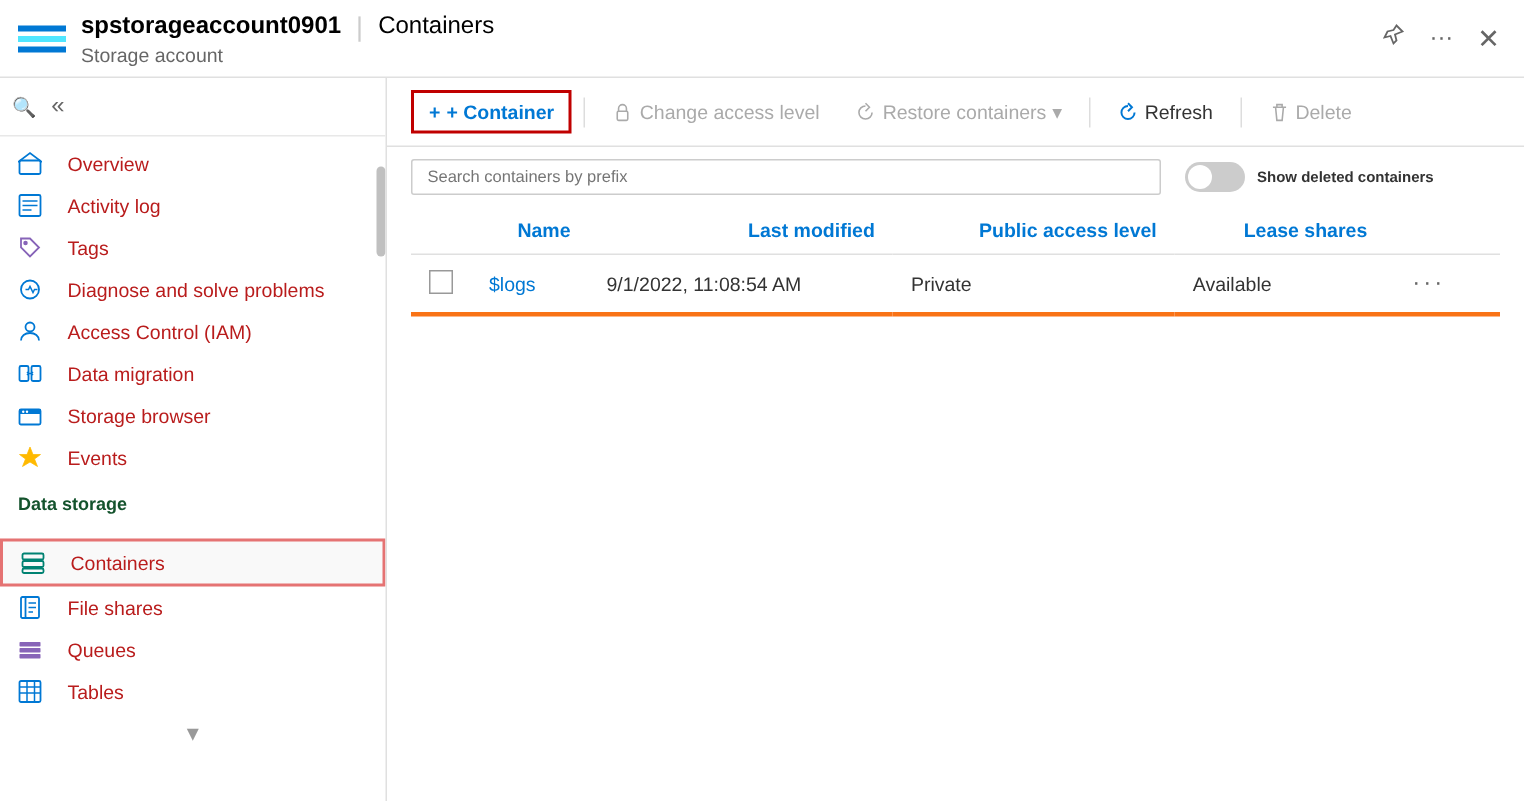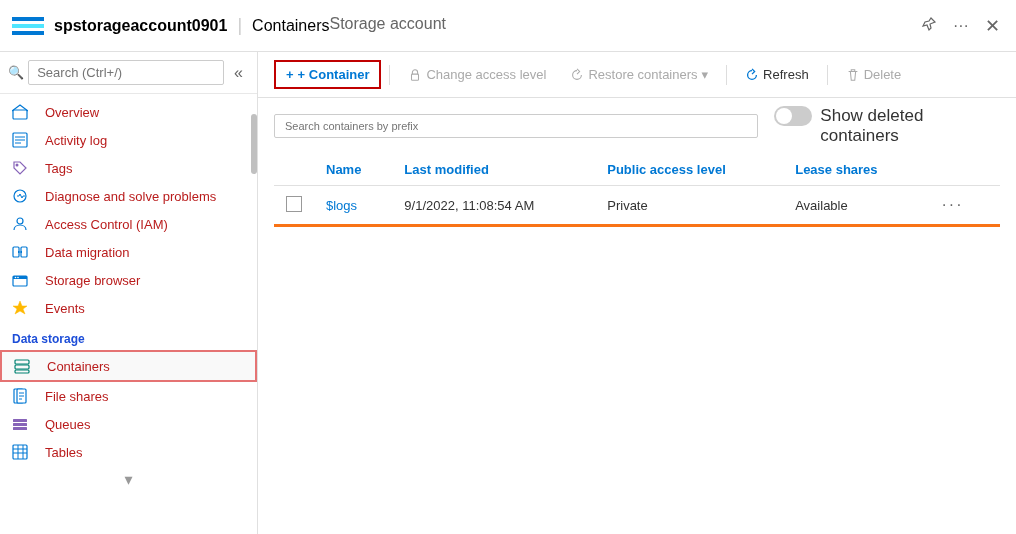--- a/index.html
+++ b/index.html
@@ -8,21 +8,21 @@
     
     .title-bar {
       display: flex; align-items: center; justify-content: space-between;
       padding: 8px 12px; border-bottom: 1px solid #e0e0e0; height: 52px;
     }
     .title-left { display: flex; align-items: center; gap: 10px; }
     .title-icon { width: 32px; height: 24px; display: flex; flex-direction: column; gap: 3px; justify-content: center; }
     .title-icon span { display: block; height: 4px; background: #0078d4; }
     .title-icon span:nth-child(2) { background: #50e6ff; }
     .title-icon span:nth-child(3) { background: #0078d4; }
-    .title-text { display: flex; flex-direction: row; }
+    .title-text { display: flex; flex-direction: column; }
     .title-name { font-size: 16px; font-weight: 600; color: #000; }
     .title-separator { color: #ccc; font-size: 18px; margin: 0 4px; }
     .title-page { font-size: 16px; color: #000; }
     .title-actions { display: flex; gap: 8px; align-items: center; }
     .title-action-btn { background: none; border: none; cursor: pointer; color: #666; font-size: 16px; padding: 4px; }
 
     
     .main-layout { display: flex; flex: 1; overflow: hidden; }
 
     
@@ -33,21 +33,21 @@
 
     .sidebar-scroll { flex: 1; overflow-y: auto; padding: 4px 0; position: relative; }
     .sidebar-scroll::-webkit-scrollbar { width: 6px; }
     .sidebar-scroll::-webkit-scrollbar-thumb { background: #ccc; border-radius: 3px; }
 
     .sidebar-item {
       display: flex; align-items: center; gap: 17px;
       padding: 6px 12px; cursor: pointer; font-size: 13px; color: #b91c1c;
     }
     .sidebar-item.active { background: #e8f0fe; border-left: 3px solid #0078d4; }
-    .sidebar-section-label { font-size: 12px; color: #1d4ed8; font-weight: 600; padding: 10px 12px 4px; }
+    .sidebar-section-label { font-size: 12px; color: #14532d; font-weight: 600; padding: 10px 12px 16px; }
 
     
     .content { flex: 1; display: flex; flex-direction: column; overflow: hidden; }
 
     
     .toolbar { display: flex; align-items: center; gap: 4px; padding: 8px 16px; border-bottom: 1px solid #e0e0e0; flex-wrap: wrap; }
     .toolbar-btn {
       display: flex; align-items: center; gap: 4px; padding: 5px 10px;
       background: none; border: none; cursor: pointer; font-size: 13px; color: #333;
     }
@@ -57,34 +57,34 @@
     .toolbar-separator { width: 1px; height: 20px; background: #ddd; margin: 0 4px; }
     .toolbar-btn.disabled { color: #aaa; cursor: default; align-items: center; }
 
     
     .search-bar { padding: 8px 16px; }
     .search-bar input {
       width: 500px; border: 1px solid #ccc; padding: 5px 10px; font-size: 11px;
       border-radius: 2px;
     }
     .search-bar-row { display: flex; align-items: center; gap: 16px; }
-    .toggle-label { display: flex; align-items: flex-start; gap: 8px; font-size: 17px; color: #333; }
+    .toggle-label { display: flex; align-items: center; gap: 8px; font-size: 10px; color: #333; font-weight: bold; }
     .toggle {
       width: 40px; height: 20px; background: #ccc; border-radius: 10px; position: relative; cursor: pointer;
     }
     .toggle::after {
       content: ''; position: absolute; width: 16px; height: 16px; background: #fff;
       border-radius: 50%; top: 2px; left: 2px; transition: left 0.2s;
     }
 
     
     .table-area { flex: 1; overflow-y: auto; padding: 0 16px; }
     .data-table { width: 100%; border-collapse: collapse; }
     .data-table th {
-      text-align: left; padding: 8px 12px; font-size: 13px;
+      text-align: right; padding: 8px 12px; font-size: 13px;
       font-weight: 600; color: #0078d4; border-bottom: 1px solid #e0e0e0;
       white-space: nowrap;
     }
     .data-table td { padding: 8px 12px; font-size: 13px; color: #333; border-bottom: 3px solid #f97316; }
     .data-table .checkbox { width: 16px; height: 16px; border: 1px solid #999; display: inline-block; background: #fff; }
     .more-btn { background: none; border: none; cursor: pointer; font-size: 16px; color: #666; padding: 2px 6px; letter-spacing: 2px; }
 
     
     .svg-icon { width: 16px; height: 16px; }
   </style>
@@ -97,40 +97,39 @@
       <span></span>
         <span></span>
         <span></span>
     </div>
     <div class="title-text">
       <div style="display:flex;align-items:center;gap:6px;">
         <span class="title-name">spstorageaccount0901</span>
         <span class="title-separator">|</span>
         <span class="title-page">Containers</span>
       </div>
-      <span style="font-size:16px;color:#666;">Storage account</span>
+      <span style="font-size:13px;color:#666;">Storage account</span>
     </div>
   </div>
   <div class="title-actions">
     <button class="title-action-btn" title="Pin">
       <svg width="16" height="16" viewBox="0 0 16 16" fill="none">
         <path d="M10 2L14 6L9 8L10 12L8 14L6 9L2 10L4 6L8 5Z" stroke="#666" stroke-width="1.2" fill="none"></path>
       </svg>
     </button>
     <button class="title-action-btn">···</button>
     <button class="title-action-btn" style="font-size:18px;">✕</button>
   </div>
 </div>
 
 <div class="main-layout">
 
   <div class="sidebar">
     <div class="sidebar-search">
       <span style="color:#666;font-size:13px;">🔍</span>
-      <input type="text" placeholder="Search (Ctrl+/)" style="">
       <button class="sidebar-collapse-btn">«</button>
     </div>
 
     <div class="sidebar-scroll">
 
       <div style="position:absolute;right:0;top:0;width:6px;height:100%;">
         <div style="width:6px;height:60px;background:#c0c0c0;border-radius:3px;position:absolute;top:20px;"></div>
       </div>
 
       <div class="sidebar-item">

